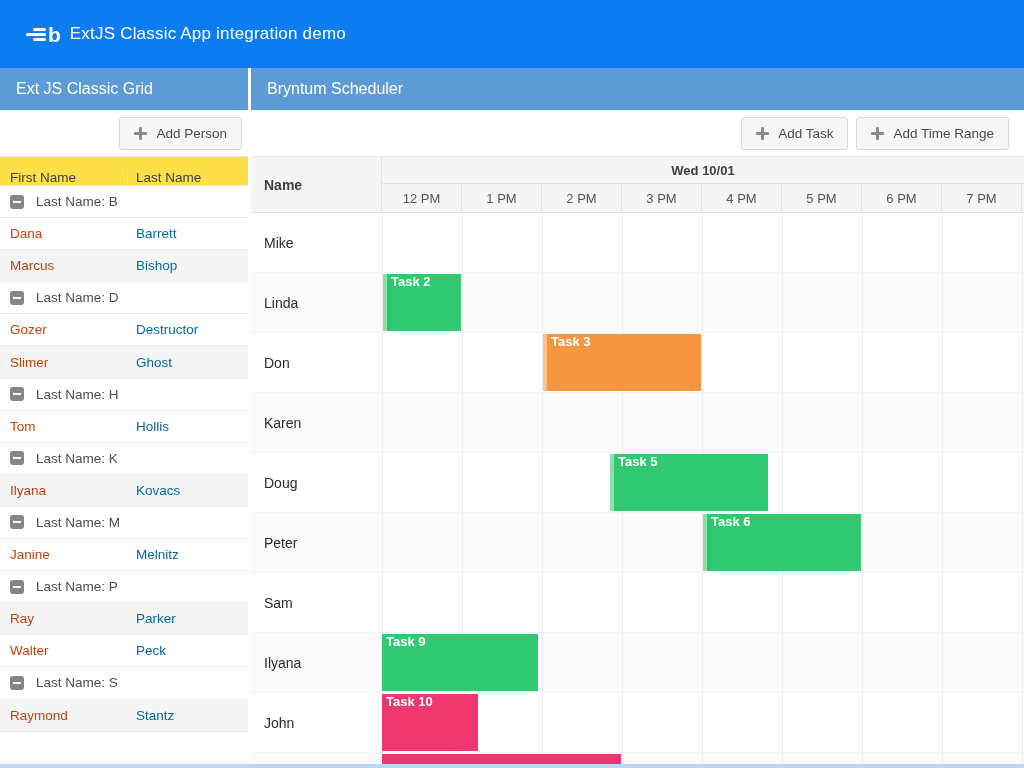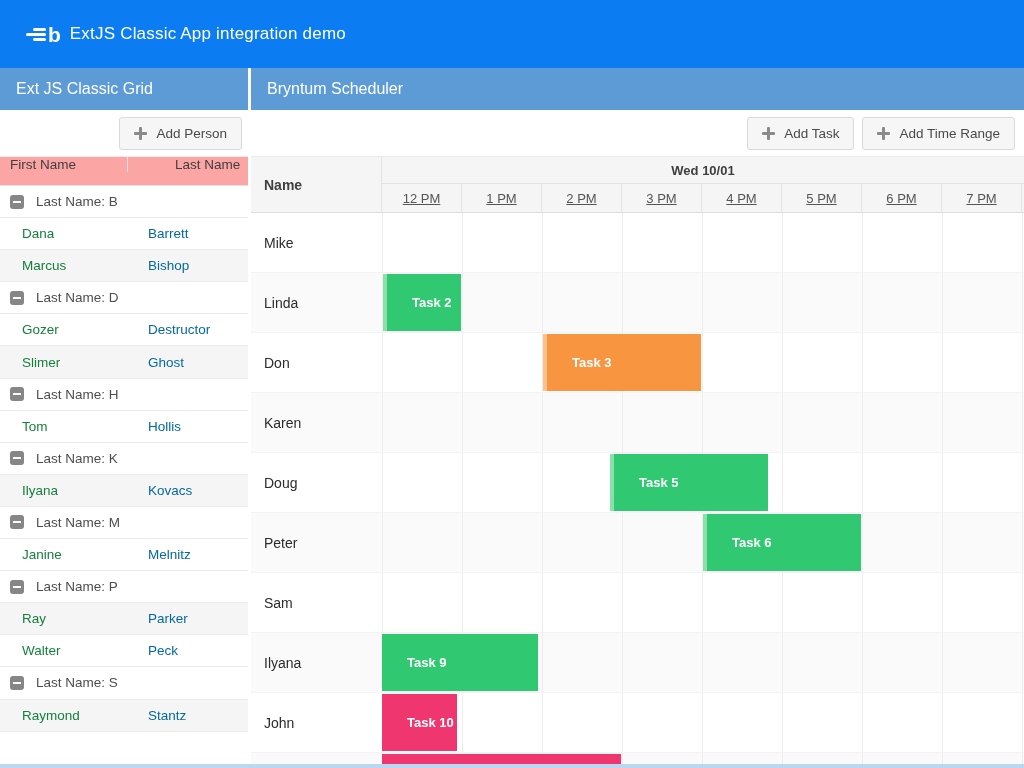--- a/index.html
+++ b/index.html
@@ -23,66 +23,66 @@
   .panel.left { width:248px; }
   .splitter { width:3px; background:#fff; }
   .panel.right { flex:1; }
   .panel-header { height:42px; flex:0 0 42px; background:#5d9bd7; color:#fff; font-size:16px;
     display:flex; align-items:center; padding:0 16px; }
   .bottom-strip { height:4px; background:#bdd7f0; }
 
   
   .toolbar { height:47px; flex:0 0 47px; background:#fff; display:flex; align-items:center;
     justify-content:flex-end; gap:8px; padding:0 6px; border-bottom:1px solid #eaeaea; }
-  .panel.right .toolbar { padding-right:9px; }
+  .panel.right .toolbar { padding-right:15px; }
   .tb-btn { display:inline-flex; align-items:center; gap:9px; height:33px; padding:0 14px;
     background:#f6f6f6; border:1px solid #d9d9d9; border-radius:3px;
     font-family:inherit; font-size:13.5px; color:#4a4a4a; cursor:pointer;text-align:center; }
   .plus-icon { position:relative; width:13px; height:13px; display:inline-block; }
   .plus-icon::before { content:""; position:absolute; left:0; right:0; top:5px; height:3px; background:#8a8a8a; border-radius:1px; }
   .plus-icon::after  { content:""; position:absolute; top:0; bottom:0; left:5px; width:3px; background:#8a8a8a; border-radius:1px; }
 
   
-  .grid-header { height:29px; flex:0 0 29px; display:flex; align-items:flex-start;
-    border-bottom:1px solid #e2e2e2; font-size:13.5px; color:#3f3f3f; background:#fca5a5;gap:39px; }
+  .grid-header { height:29px; flex:0 0 29px; display:flex; align-items:flex-end;
+    border-bottom:1px solid #e2e2e2; font-size:13.5px; color:#3f3f3f; background:#fde047; }
   .gh-first { width:128px; display:flex; align-items:center; padding-left:10px; border-right:1px solid #e2e2e2; }
   .gh-last  { flex:1; display:flex; align-items:center; padding-left:8px; }
   .grid-body { flex:1; overflow:hidden; }
   .g-row { height:32.1px; display:flex; align-items:center; border-bottom:1px solid #ececec;
     font-size:13.5px; background:#fff; }
   .g-row.gray { background:#f5f5f5; }
-  .g-first { width:128px; padding-left:10px; color:#15803d;margin-left:12px; }
+  .g-first { width:128px; padding-left:10px; color:#c2410c; }
   .g-last  { flex:1; padding-left:8px; color:#0369a1; }
   .g-row.group { color:#4d4d4d; }
   .minus-icon { width:14px; height:14px; flex:0 0 14px; background:#868686; border-radius:3px;
     margin:0 12px 0 10px; position:relative; }
   .minus-icon::after { content:""; position:absolute; left:3px; right:3px; top:6px; height:2px; background:#fff; }
 
   
   .sched-header { height:56px; flex:0 0 56px; background:#f5f5f5; display:flex; border-bottom:1px solid #dfdfdf; }
   .sh-name { width:131px; flex:0 0 131px; display:flex; align-items:center; padding-left:13px;
     font-size:14px; font-weight:600; color:#3f3f3f; border-right:1px solid #e3e3e3; }
   .sh-time { flex:1; display:flex; flex-direction:column; }
   .sh-day { height:27px; display:flex; align-items:center; justify-content:center;
     font-size:13px; font-weight:600; color:#3f3f3f; border-bottom:1px solid #e3e3e3; }
   .sh-hours { flex:1; display:flex; }
   .sh-hour { width:80px; flex:0 0 80px; display:flex; align-items:center; justify-content:center;
-    font-size:13px; color:#555; border-right:1px solid #e3e3e3;text-decoration:underline; }
+    font-size:13px; color:#555; border-right:1px solid #e3e3e3; }
 
   
   .sched-body { flex:1; overflow:hidden; position:relative; background:#fff; }
   .s-row { height:60px; display:flex; border-bottom:1px solid #f3f3f3; background:#fff; }
   .s-row.gray { background:#fafafa; }
   .s-name { width:131px; flex:0 0 131px; display:flex; align-items:center; padding-left:13px;
     font-size:14px; color:#2b2b2b; }
   .s-lane { flex:1; position:relative;
     background-image:linear-gradient(to right,#ededed 1px,transparent 1px);
     background-size:80px 100%; }
-  .event { position:absolute; top:1px; height:57px; display:flex; align-items:center;
-    padding-left:25px; color:#fff; font-weight:600; font-size:13px; cursor:pointer;
+  .event { position:absolute; top:1px; height:57px; display:flex; 
+    padding-left:4px; color:#fff; font-weight:600; font-size:13px; cursor:pointer;
     white-space:nowrap; overflow:hidden; }
   .event.dotted { background-image:radial-gradient(circle at 2px 2px, rgba(255,255,255,.30) 1.1px, transparent 1.6px);
     background-size:6px 6px; }
 </style>
 </head>
 <body>
 
 <div class="app">
 
   <header class="topbar">
@@ -260,21 +260,21 @@
             <div class="s-name">Ilyana</div>
             <div class="s-lane">
               <div class="event" style="left: 0px; width: 156px; background: rgb(48, 201, 113);">
                 <span>Task 9</span>
               </div>
             </div>
           </div>
           <div class="s-row">
             <div class="s-name">John</div>
             <div class="s-lane">
-              <div class="event dotted" style="left: 0px; width: 75px; background: rgb(240, 54, 111);">
+              <div class="event dotted" style="left: 0px; width: 96px; background: rgb(240, 54, 111);">
                 <span>Task 10</span>
               </div>
             </div>
           </div>
           <div class="s-row gray">
             <div class="s-name"></div>
             <div class="s-lane">
               <div class="event dotted" style="left: 0px; width: 239px; background: rgb(240, 54, 111);">
                 <span></span>
               </div>

